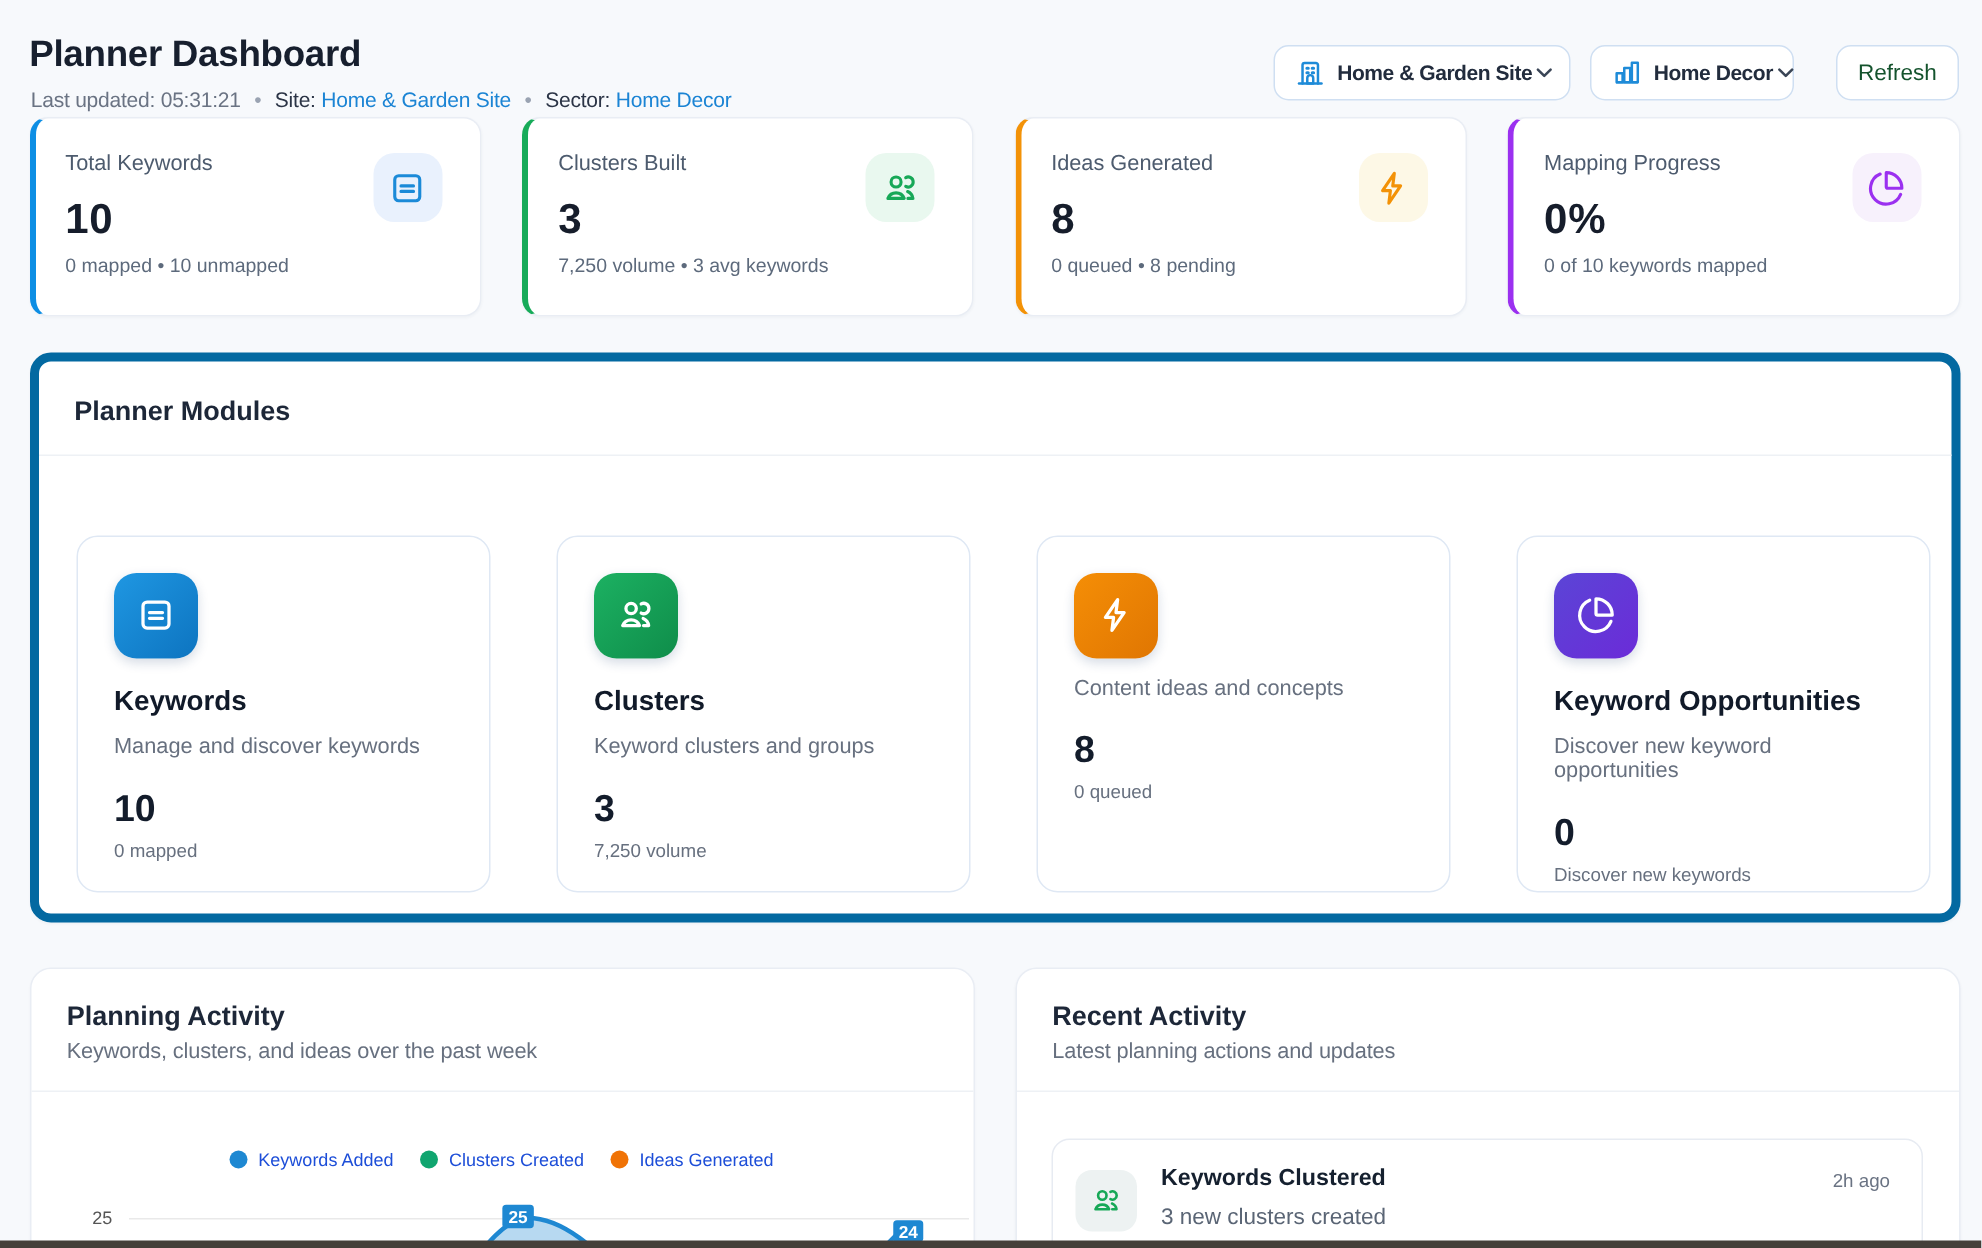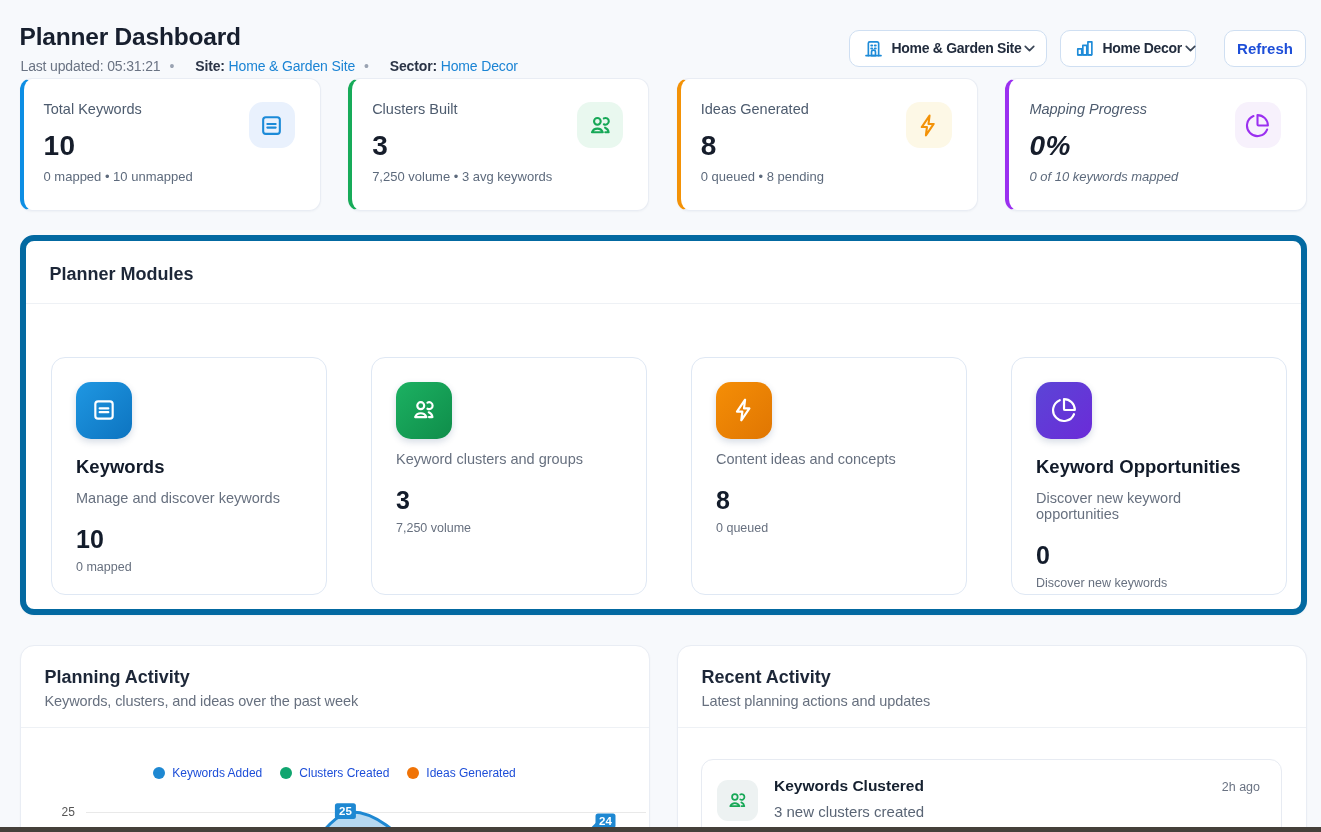--- a/index.html
+++ b/index.html
@@ -8,44 +8,44 @@
   background:#f7f9fc;
   font-family:"Liberation Sans", sans-serif;
   position:relative;
   color:#1b2537;
 }
 .page { position:absolute; left:19.5px; top:0; width:1287px; height:636px; }
 
 
 h1.title { position:absolute; left:0; top:23px; font-size:24.5px; font-weight:700; color:#171f2e; letter-spacing:-0.2px; }
 .subline { position:absolute; left:1px; top:58px; font-size:14px; color:#6a7383; letter-spacing:-0.15px; }
-.subline b { color:#2b3446; font-weight:700;margin-left:12px; }
+.subline b { color:#2b3446; font-weight:400; }
 .subline a { color:#1b84d4; text-decoration:none; font-weight:500; }
 .subline .dot { color:#9aa3b2; margin:0 9px; }
 
 .controls { position:absolute; top:30px; right:0.5px; height:36px; }
 .ctl { position:absolute; top:0; height:36.5px; background:#fff; border:1px solid #cfdff2; border-radius:10px; display:flex; align-items:center; font-size:14px; font-weight:700; color:#222c3d; }
 .ctl svg { flex:0 0 auto; }
 .btn-site { right:259.5px; width:198px; padding:0 14px; }
 .btn-sector { right:110px; width:136.5px; padding:0 14px; }
-.btn-refresh { right:0; width:82px; justify-content:center; color:#1d4ed8; font-size:15px; font-weight:700; }
+.btn-refresh { right:0; width:82px; justify-content:center; color:#14532d; font-size:15px; font-weight:400; }
 .ctl .lbl { margin:0 0 0 9px; white-space:nowrap; letter-spacing:-0.3px; }
 .ctl .chev { margin-left:auto; }
 
 
 .stats { position:absolute; left:0; top:78px; width:1287px; display:grid; grid-template-columns:repeat(4,1fr); grid-gap:27.5px; }
 .stat { position:relative; height:132.5px; background:#fff; border:1px solid #e9edf4; border-left-width:4px; border-radius:12px; box-shadow:0 1px 2px rgba(20,40,80,.04); padding:22px 20px 0 20px; }
 .stat .t { font-size:14.5px; color:#4d5b6e; }
 .stat .v { font-size:28px; font-weight:700; color:#161d2b; margin-top:13px; letter-spacing:.5px; }
 .stat .s { font-size:13px; color:#5d6a7c; margin-top:7px; }
 .stat .ic { position:absolute; top:23px; right:25px; width:46px; height:46px; border-radius:14px; display:flex; align-items:center; justify-content:center; }
 .b-blue { border-left-color:#0d8ee4; }
 .b-green { border-left-color:#17ab59; }
 .b-orange { border-left-color:#f39207; }
-.b-purple { border-left-color:#9b30f0;font-style:italic; }
+.b-purple { border-left-color:#9b30f0; }
 .ic-blue { background:#e9f1fd; }
 .ic-green { background:#e9f8ef; }
 .ic-amber { background:#fdf8e6; }
 .ic-purple { background:#f7f1fc; }
 
 
 .modules { position:absolute; left:0; top:235px; width:1287px; height:380px; background:#fff; border:6px solid #0369a1; border-radius:14px; box-shadow:0 1px 2px rgba(20,40,80,.04); }
 .sec-head { padding:21px 24px 0 24px; }
 .sec-head .h { font-size:18px; font-weight:700; color:#1d2738; }
 .sec-head .d { font-size:14px; color:#67707f; margin-top:5px; letter-spacing:-0.1px; }
@@ -190,20 +190,21 @@
       </div>
       <div class="mod">
         <div class="tile g-green">
           <svg width="26" height="26" viewBox="0 0 24 24" fill="none" stroke="#fff" stroke-width="2" stroke-linecap="round" stroke-linejoin="round">
               <circle cx="9" cy="8" r="3.2"></circle>
               <path d="M3.8 18.5a5.6 5.6 0 0 1 10.4 0z"></path>
               <path d="M15.2 5.2a3.2 3.2 0 1 1 0 5.6"></path>
               <path d="M16.4 14.1a5.6 5.6 0 0 1 3.4 4.4h-3.2"></path>
             </svg>
         </div>
+        <div class="name">Clusters</div>
         <div class="desc">Keyword clusters and groups</div>
         <div class="num">3</div>
         <div class="sub">7,250 volume</div>
       </div>
       <div class="mod">
         <div class="tile g-orange">
           <svg width="26" height="26" viewBox="0 0 24 24" fill="none" stroke="#fff" stroke-width="2" stroke-linecap="round" stroke-linejoin="round">
               <path d="M13 2.5 5.5 13.5h5l-1 8L17 10.5h-5z"></path>
             </svg>
         </div>

